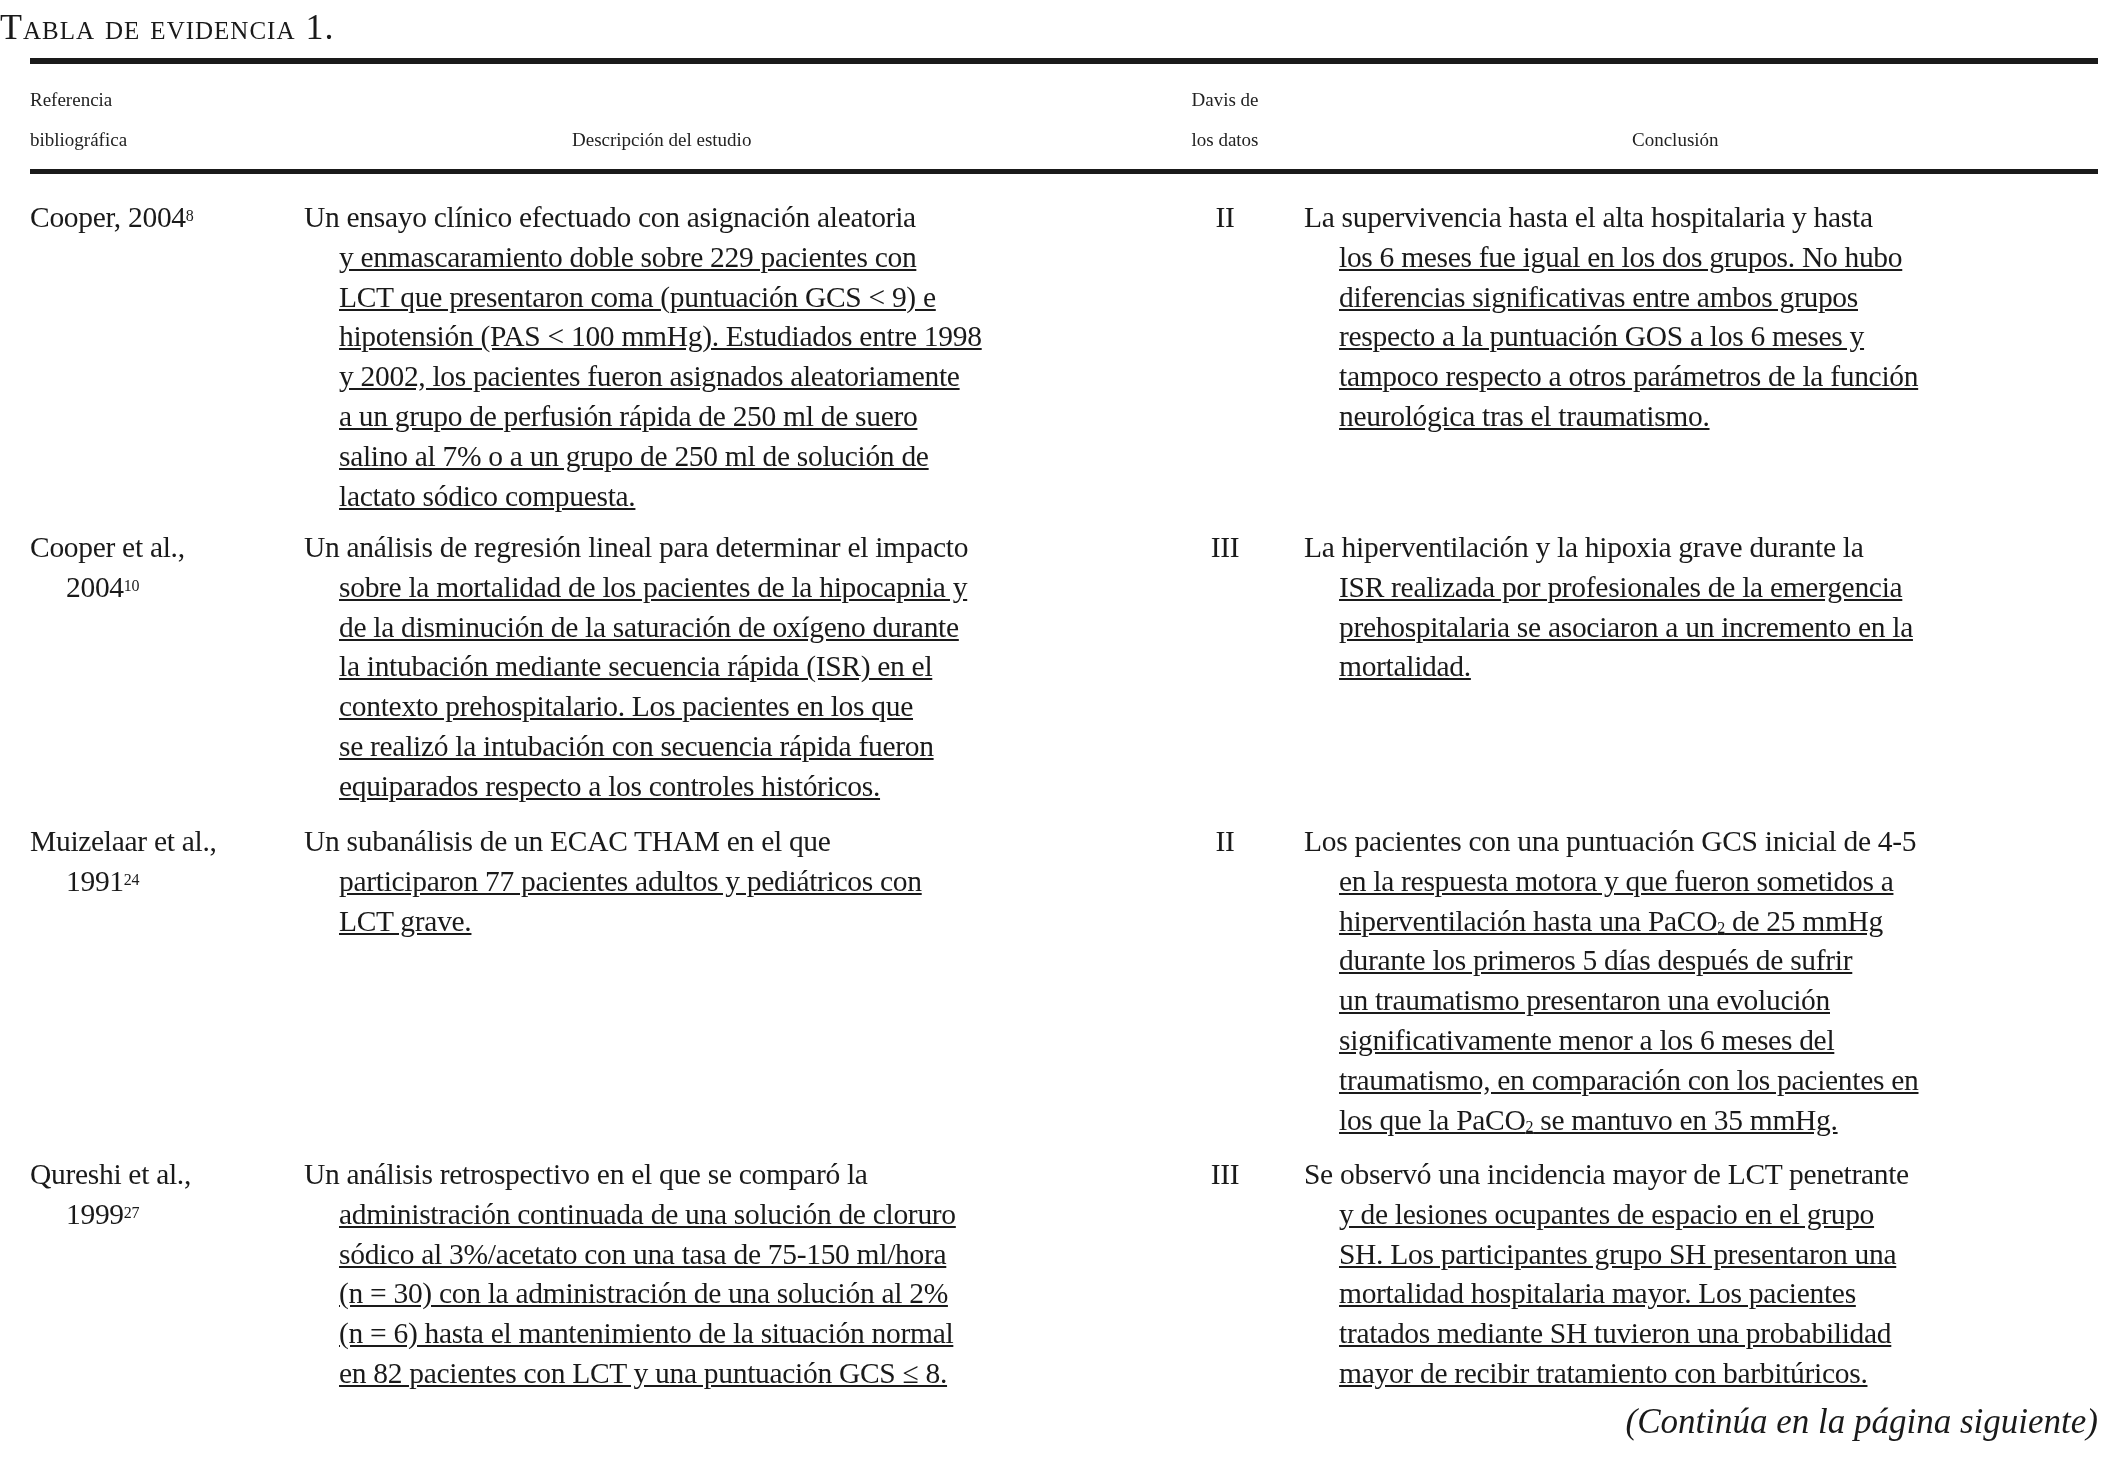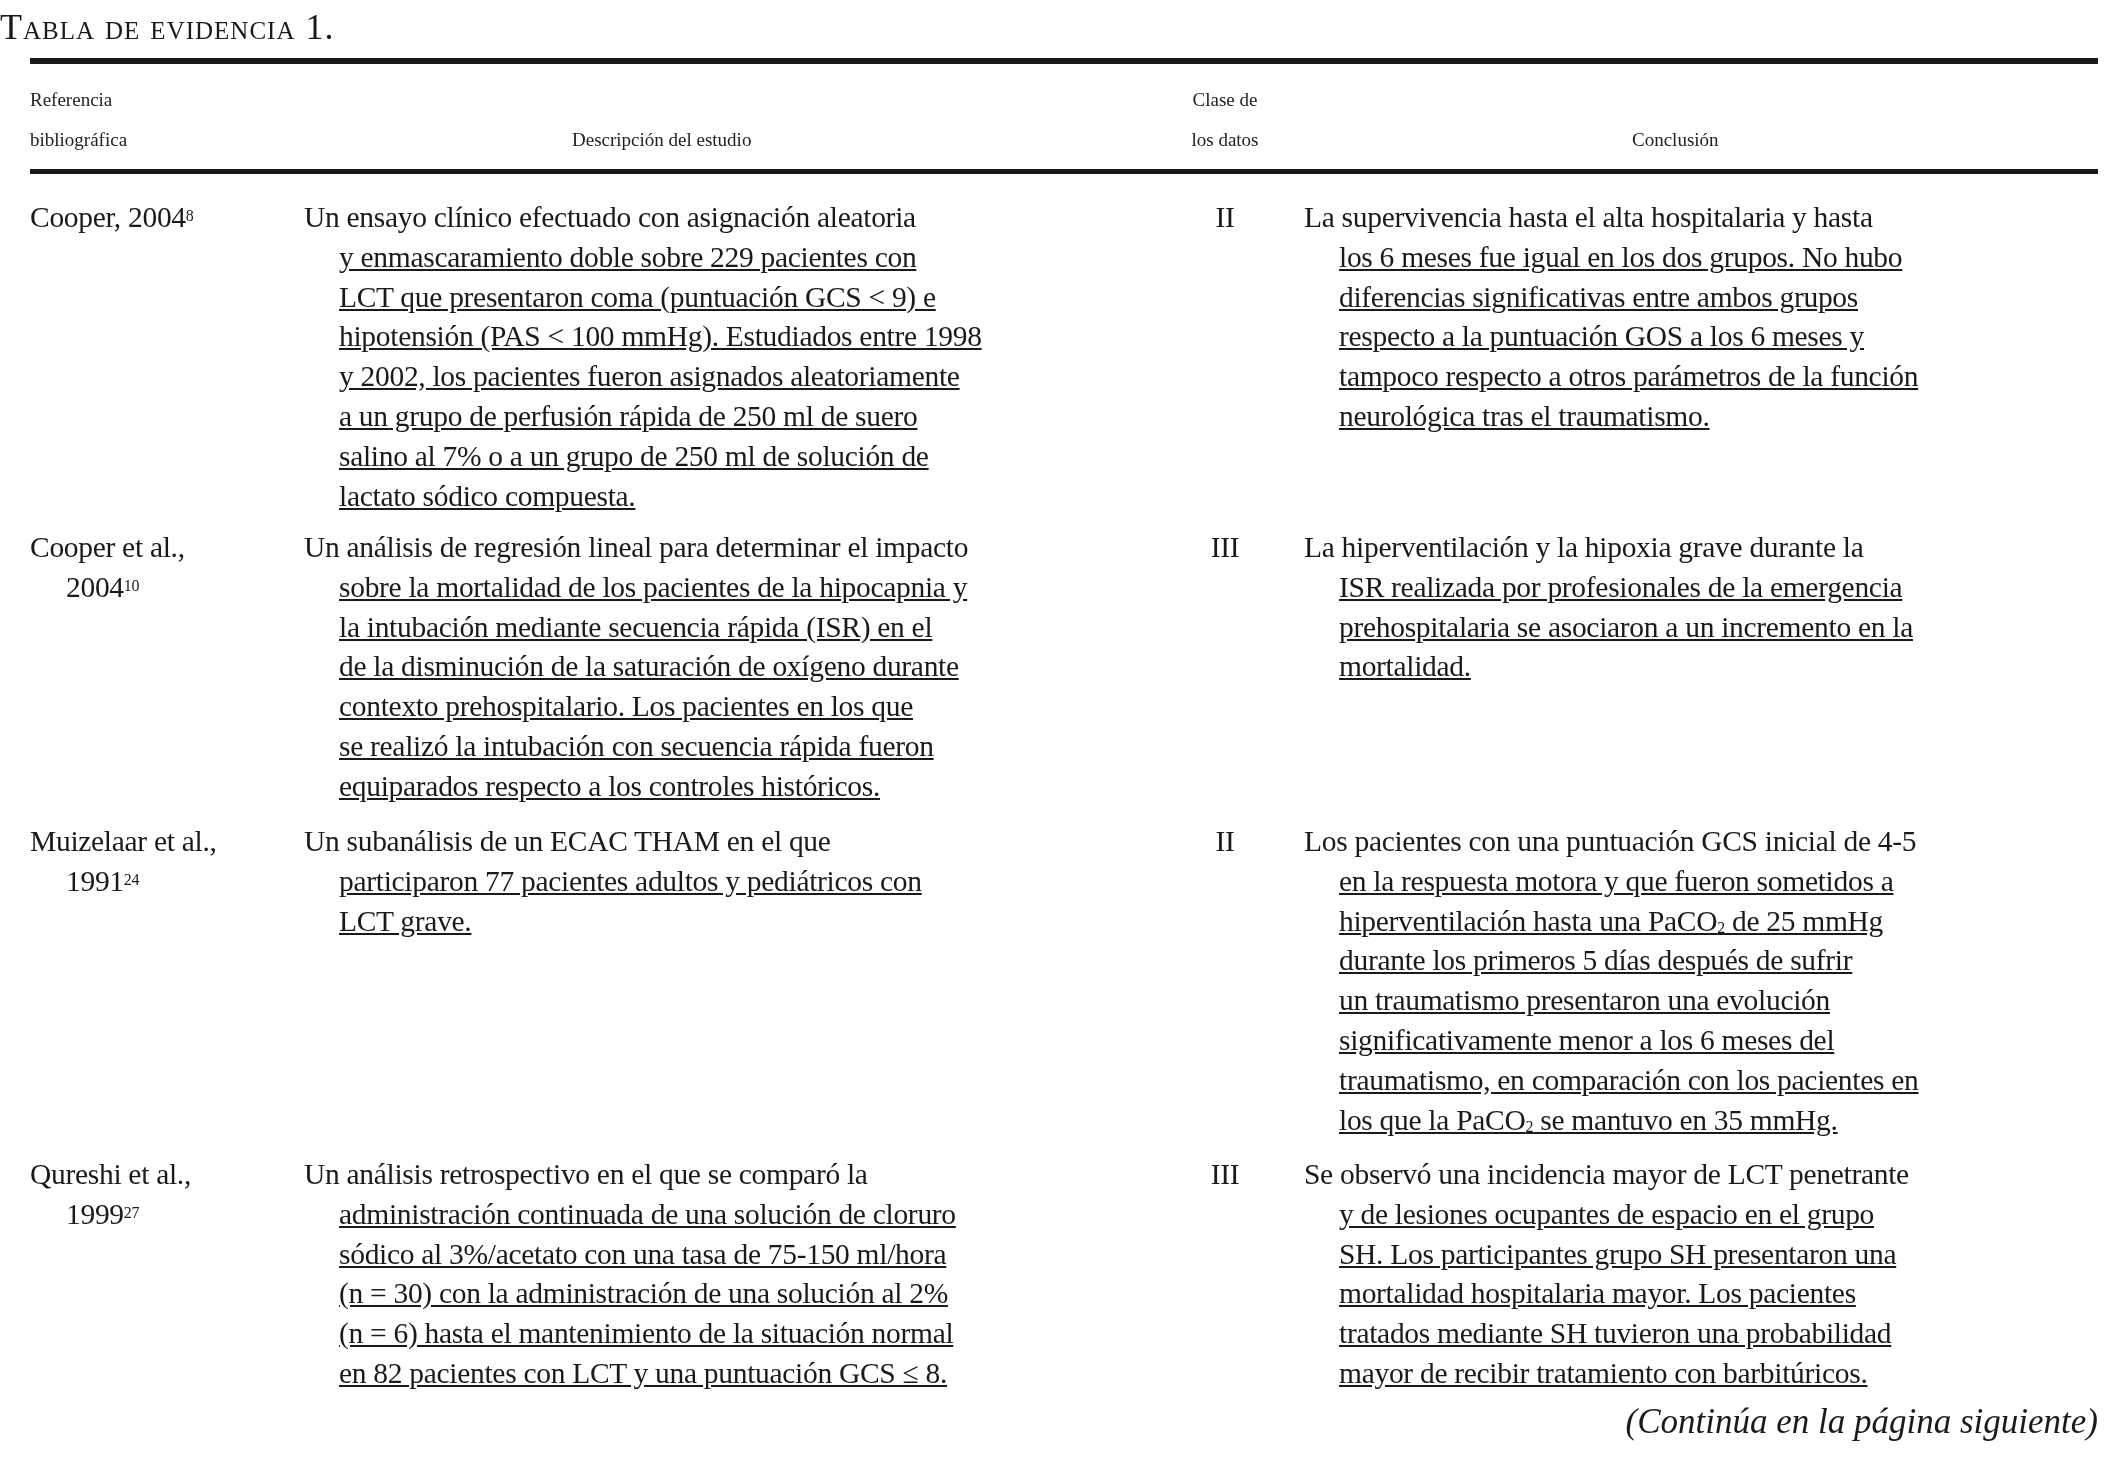--- a/index.html
+++ b/index.html
@@ -41,21 +41,21 @@
 
 <div class="title">Tabla de evidencia 1.</div>
 <div class="rule-thick rule-top"></div>
 
 <div class="hdr hdr-ref">
   <span class="line">Referencia</span>
   <span class="line">bibliográfica</span>
 </div>
 <div class="hdr hdr-desc">Descripción del estudio</div>
 <div class="hdr hdr-class">
-  <span class="line">Clase de</span>
+  <span class="line">Davis de</span>
   <span class="line">los datos</span>
 </div>
 <div class="hdr hdr-concl">Conclusión</div>
 
 <div class="rule-thick rule-mid"></div>
 
 <div id="rows">
     <div class="row" style="top: 186px;">
       <div class="cell c-ref">
         <span class="line">Cooper, 2004<sup>8</sup></span>
@@ -81,22 +81,22 @@
       </div>
     </div>
     <div class="row" style="top: 516px;">
       <div class="cell c-ref">
         <span class="line">Cooper et al.,</span>
         <span class="line l2">2004<sup>10</sup></span>
       </div>
       <div class="cell c-desc">
         <span class="line">Un análisis de regresión lineal para determinar el impacto</span>
         <span class="line ind">sobre la mortalidad de los pacientes de la hipocapnia y</span>
+        <span class="line ind">de la disminución de la saturación de oxígeno durante</span>
         <span class="line ind">la intubación mediante secuencia rápida (ISR) en el</span>
-        <span class="line ind">de la disminución de la saturación de oxígeno durante</span>
         <span class="line ind">contexto prehospitalario. Los pacientes en los que</span>
         <span class="line ind">se realizó la intubación con secuencia rápida fueron</span>
         <span class="line ind">equiparados respecto a los controles históricos.</span>
       </div>
       <div class="cell c-class">III</div>
       <div class="cell c-concl">
         <span class="line">La hiperventilación y la hipoxia grave durante la</span>
         <span class="line ind">ISR realizada por profesionales de la emergencia</span>
         <span class="line ind">prehospitalaria se asociaron a un incremento en la</span>
         <span class="line ind">mortalidad.</span>

